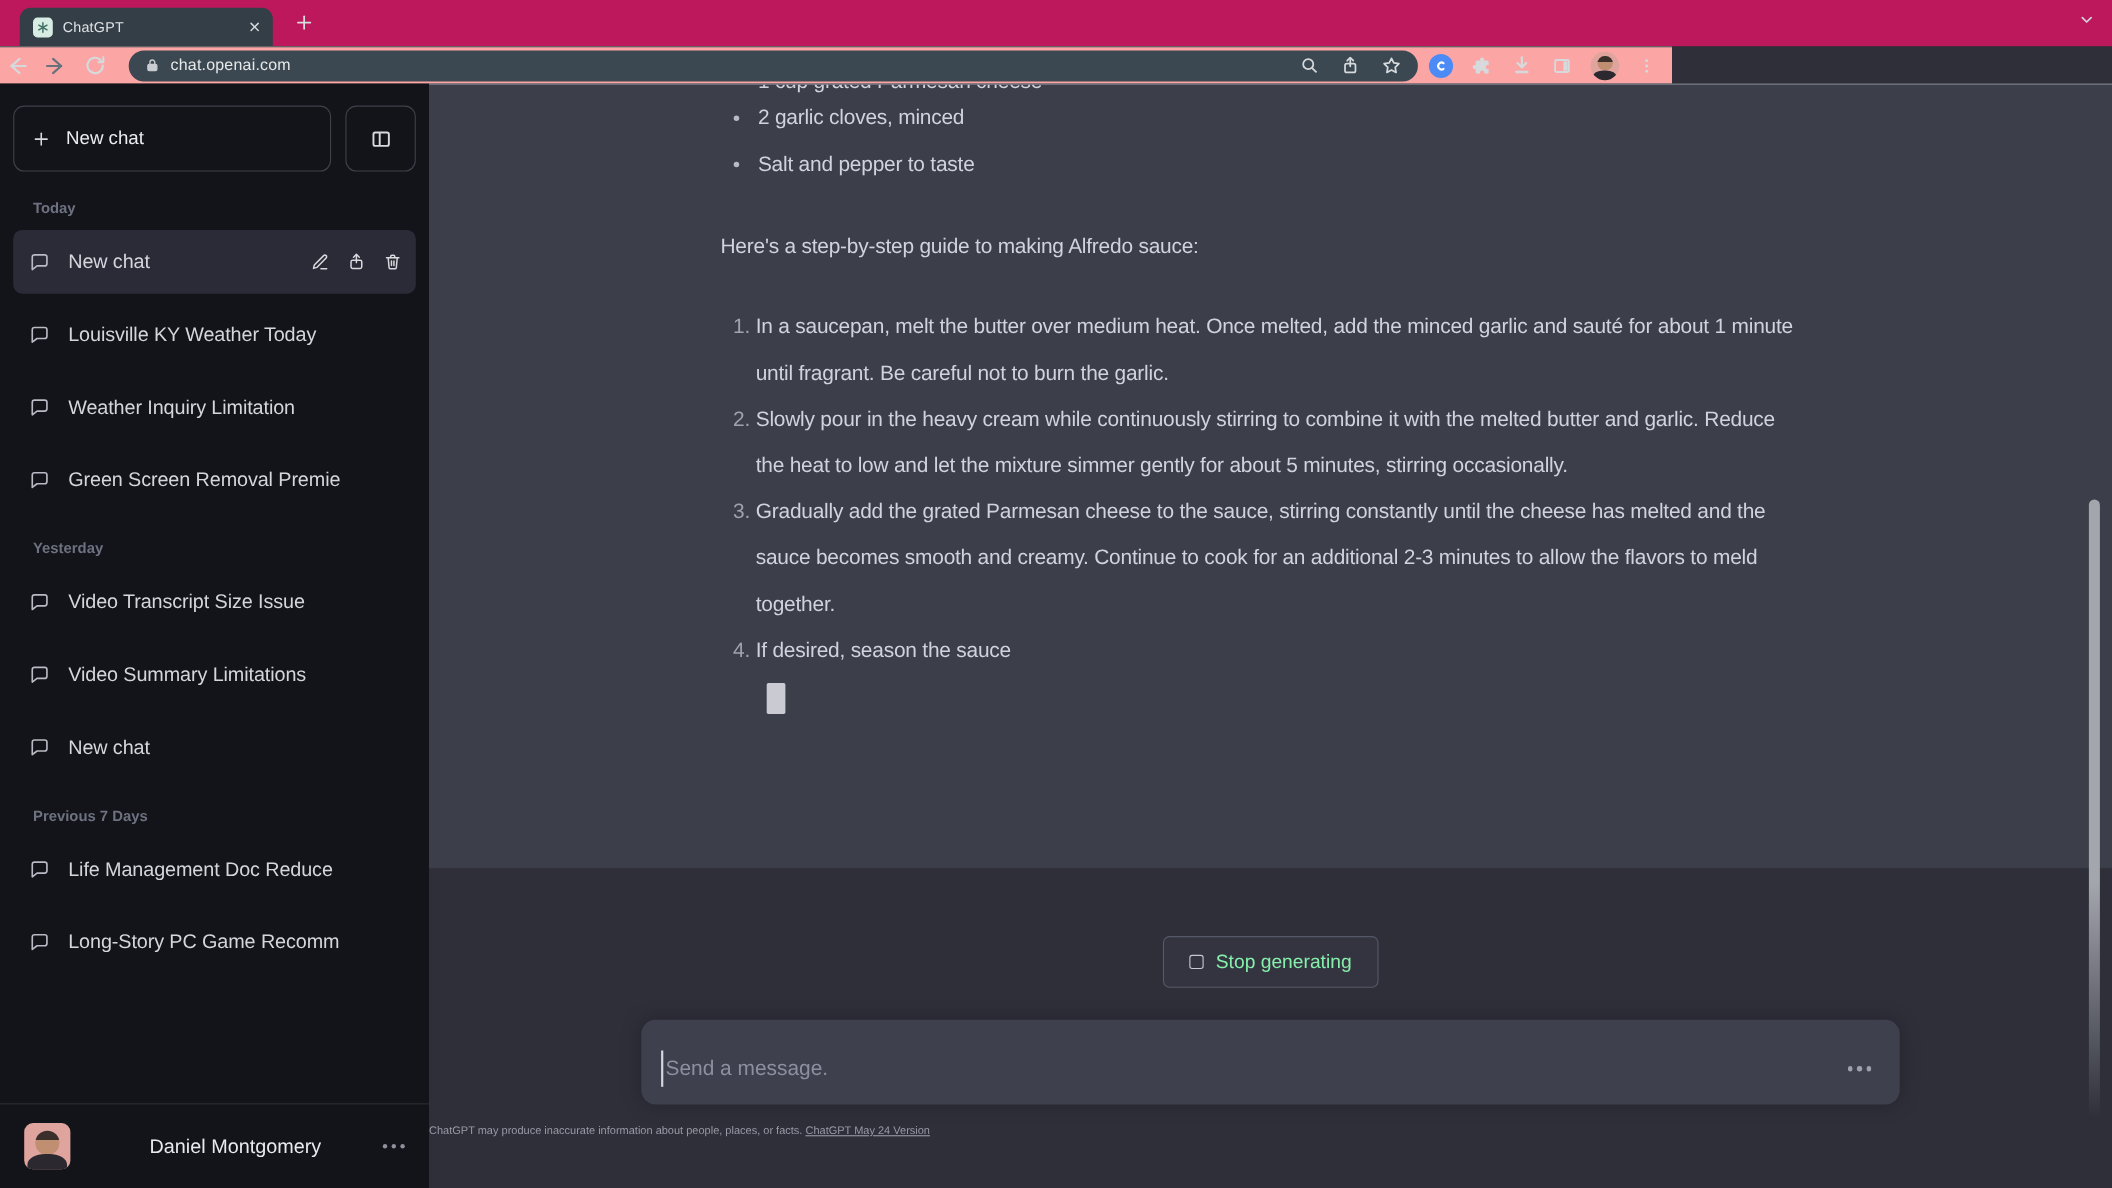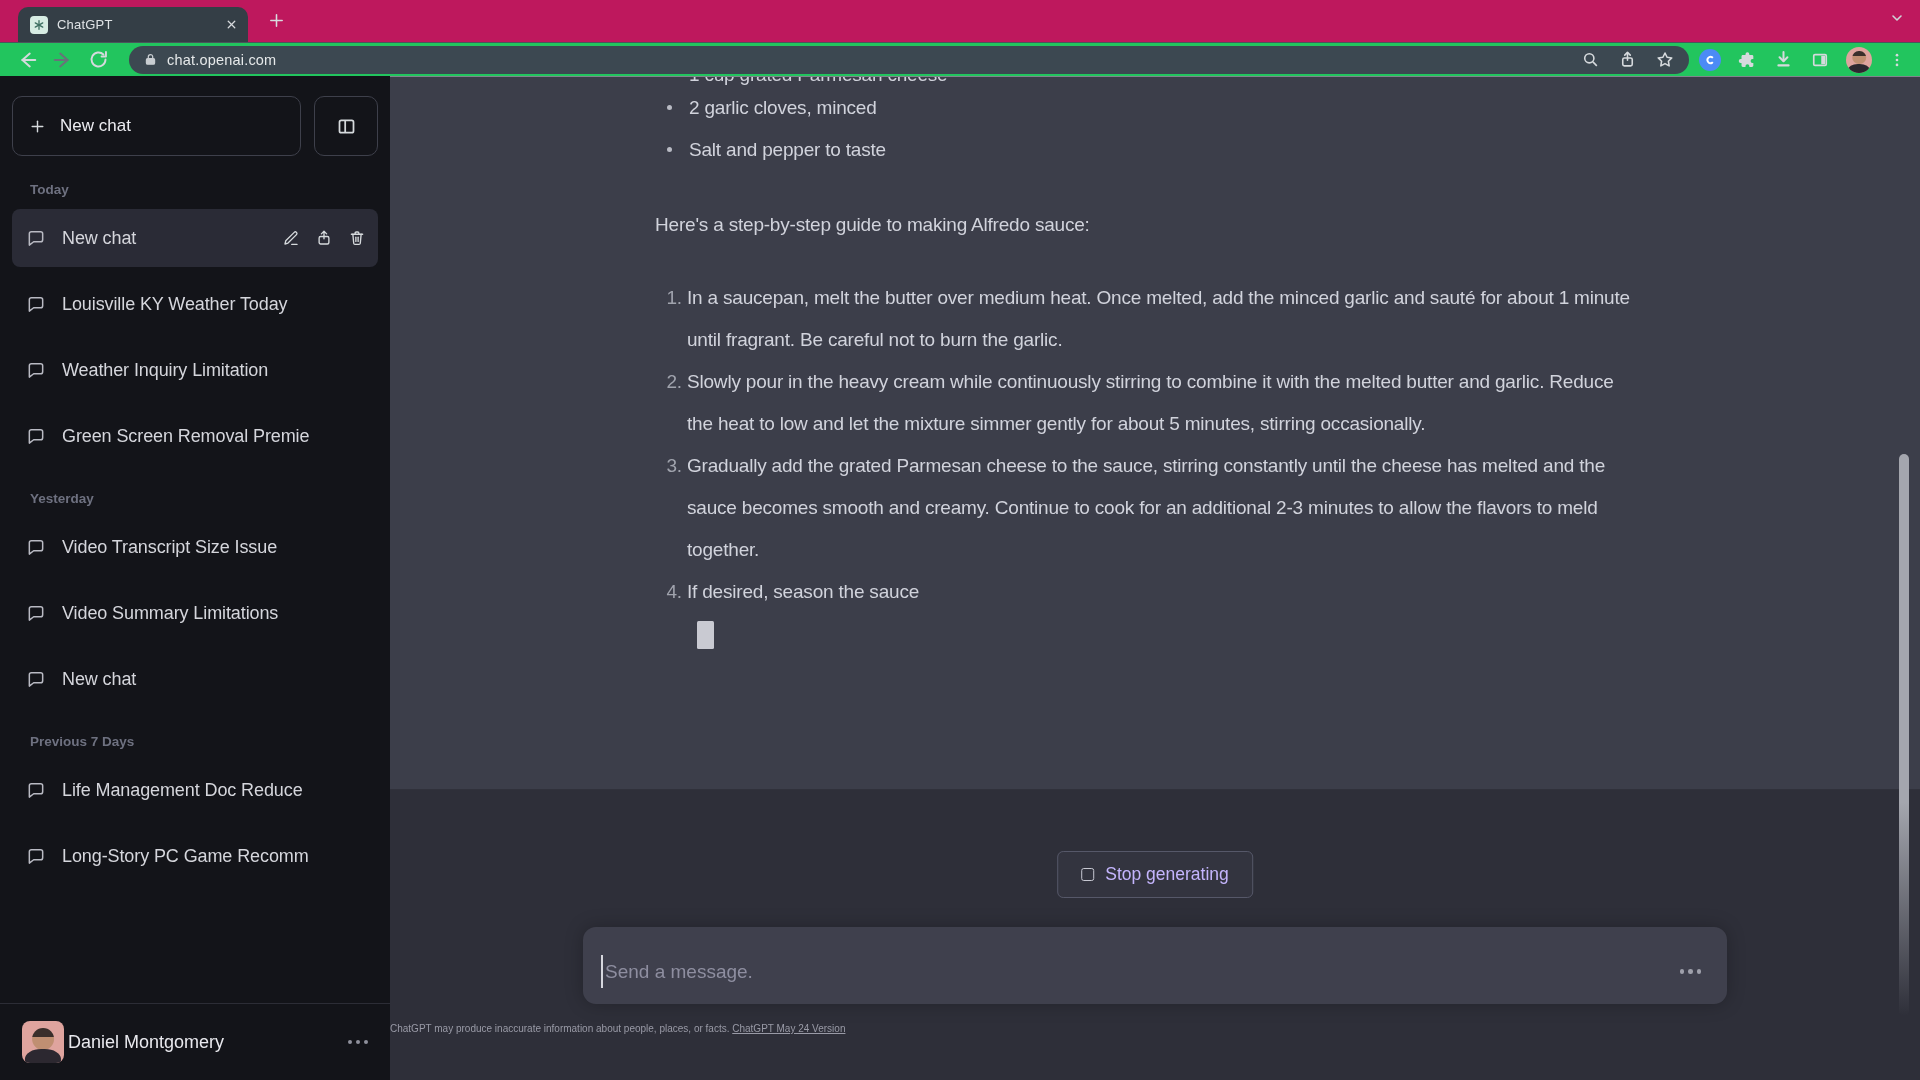--- a/index.html
+++ b/index.html
@@ -10,22 +10,22 @@
   .tabstrip { position:absolute; left:0; top:0; width:1920px; height:42px; background:#be185d; }
   .tab { position:absolute; left:18px; top:7px; width:230px; height:35px; background:#343e46;
          border-radius:10px 10px 0 0; display:flex; align-items:center; padding:0 10px 0 12px; }
   .favicon { width:18px; height:18px; border-radius:4px; background:#d7ece3; display:flex; align-items:center; justify-content:center; }
   .tab-title { flex:1; margin-left:9px; font-size:13px; color:#dfe3e6; letter-spacing:.2px; }
   .icon { display:inline-flex; align-items:center; justify-content:center; color:#d6dadd; }
   .icon svg { display:block; }
   .newtab { position:absolute; left:268px; top:12px; color:#d8dcdf; }
   .tab-search { position:absolute; right:15px; top:10px; color:#cfd4d8; }
 
-  .toolbar { position:absolute; left:0; top:42px; width:1920px; height:34px; background:#22c55e;
-             border-top:1px solid #4a555c; display:flex; align-items:center; padding:0 10px 0 16px; }
+  .toolbar { position:absolute; left:0; top:42px; width:1520px; height:34px; background:#fca5a5;
+             border-top:1px solid #4a555c; display:flex; align-items:center; padding:0 10px 0 4px; }
   .nav-ic { margin-right:14px; color:#d5dadd; }
   .nav-ic.dim { color:#68727a; }
   .omnibox { flex:1; height:28px; margin:0 10px 0 6px; background:#3c4851; border-radius:14px;
              display:flex; align-items:center; padding:0 14px; }
   .omnibox .url { margin-left:9px; font-size:14.5px; color:#e6e9ea; flex:1; letter-spacing:.2px; }
   .omni-right { display:flex; align-items:center; gap:18px; color:#d6dadd; }
   .ext-cluster { display:flex; align-items:center; gap:16px; margin-right:4px; }
   .blue-ext { width:22px; height:22px; border-radius:50%; background:#4c8bf5; display:flex; align-items:center; justify-content:center; }
   .avatar { position:relative; overflow:hidden; background:#dfa49e; }
   .avatar::before { content:''; position:absolute; left:50%; top:16%; width:52%; height:52%; transform:translateX(-50%);
@@ -48,21 +48,21 @@
           gap:16px; padding:0 12px 0 14px; color:#d5d6dc; font-size:18px; cursor:pointer; }
   .item .bubble { color:#b9bac3; flex:none; }
   .item .title { white-space:nowrap; overflow:hidden; flex:1; letter-spacing:-.1px; }
   .item.fade::after { content:''; position:absolute; right:0; top:0; bottom:0; width:58px;
                       background:linear-gradient(to right, rgba(19,20,25,0), #131419); border-radius:0 8px 8px 0; }
   .item.active { background:#2a2b36; }
   .item-actions { display:flex; gap:15px; color:#9b9ca8; flex:none; }
   .sb-divider { border-top:1px solid #2c2d36; margin:0; }
   .profile { height:76px; display:flex; align-items:center; padding:0 22px; }
   .avatar.sq { width:42px; height:42px; border-radius:8px; flex:none; }
-  .profile-name { margin-left:4px; font-size:18px; color:#e9e9ee; flex:1; }
+  .profile-name { margin-left:16px; font-size:18px; color:#e9e9ee; flex:1;text-align:center; }
   .dots-h { display:flex; gap:4px; }
   .dots-h i { width:4px; height:4px; border-radius:50%; background:#8f909c; }
 
   
   .main { position:absolute; left:390px; top:76px; width:1530px; height:1004px; }
   .band { position:absolute; left:0; top:0; width:1530px; height:714px; background:#3c3e4a;
           border-top:1px solid rgba(213,219,224,.45); border-bottom:1px solid rgba(0,0,0,.2); }
   .content { position:absolute; left:265px; top:0; width:980px; color:#d1d3dc; font-size:19px;
              line-height:42px; letter-spacing:-.2px; }
   .clip-line { position:absolute; top:0; left:34px; height:12px; overflow:hidden; width:600px; }
@@ -72,21 +72,21 @@
   ul.bullets li::before { content:''; position:absolute; left:-22px; top:18px; width:5px; height:5px;
                           border-radius:50%; background:#b9bbc4; }
   .intro { margin-top:33px; }
   ol.steps { margin-top:31px; padding-left:32px; list-style:decimal; }
   ol.steps li::marker { color:#a0a3ad; }
   .cursor-block { margin:8px 0 0 42px; width:17px; height:28px; background:#c9cad2; border-radius:1.5px; }
 
   .bottom { position:absolute; left:0; top:714px; width:1530px; height:290px; background:#2e2f39; }
   .stop-btn { position:absolute; top:61px; left:50%; transform:translateX(-50%); height:47px;
               display:flex; align-items:center; gap:11px; padding:0 23px; background:#33343f;
-              border:1px solid #565869; border-radius:6px; color:#c4b5fd; font-size:17.5px; cursor:pointer; }
+              border:1px solid #565869; border-radius:6px; color:#86efac; font-size:17.5px; cursor:pointer; }
   .stop-sq { width:13px; height:13px; border:1.5px solid #c7c8d2; border-radius:2.5px; }
   .input-box { position:absolute; top:137px; left:50%; transform:translateX(-50%); width:1144px; height:77px;
                background:#3f404d; border-radius:13px; box-shadow:0 0 18px rgba(0,0,0,.25);
                display:flex; align-items:center; padding:12px 26px 0 18px; }
   .caret { width:2px; height:33px; background:#d6d7de; margin-right:2px; }
   .placeholder { font-size:19px; color:#8e8ea0; flex:1; }
   .dots-h.input-dots i { background:#9fa0ab; width:4.5px; height:4.5px; }
   .footer { position:absolute; top:233px; width:100%; text-align:left; font-size:10px; color:#999aa6; }
   .footer a { color:#999aa6; text-decoration:underline; }
 

